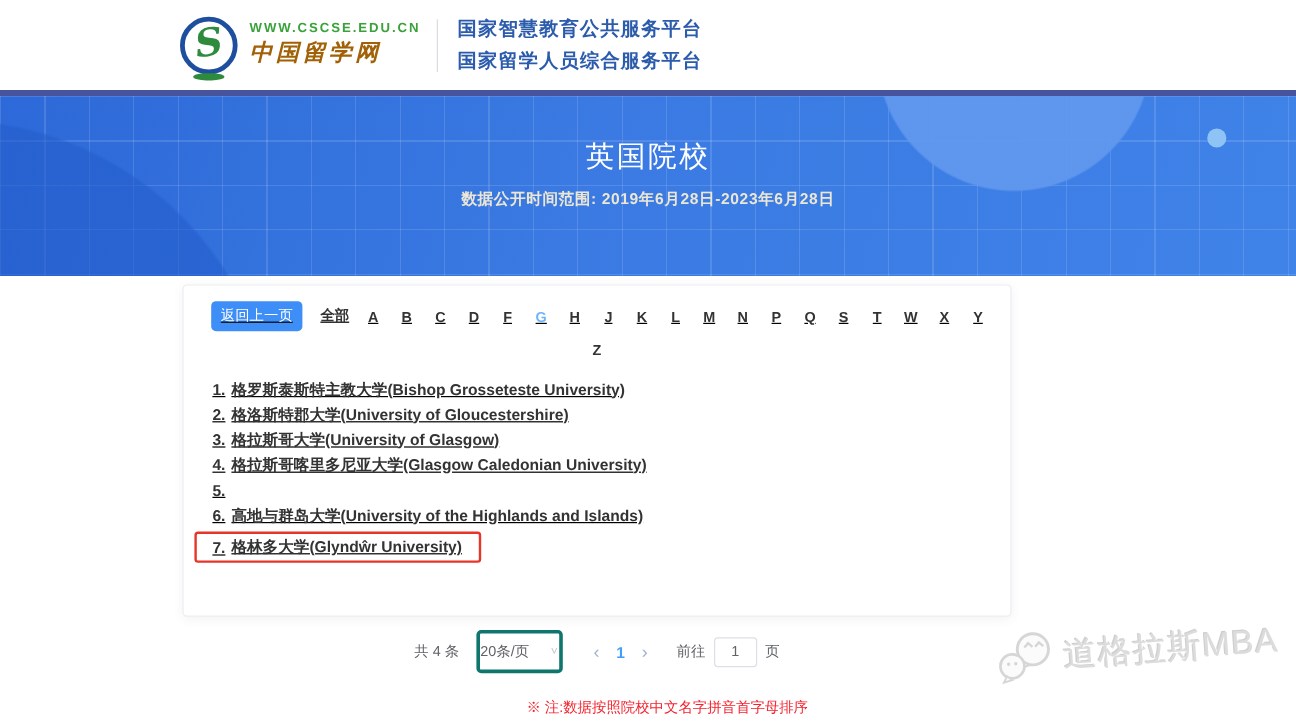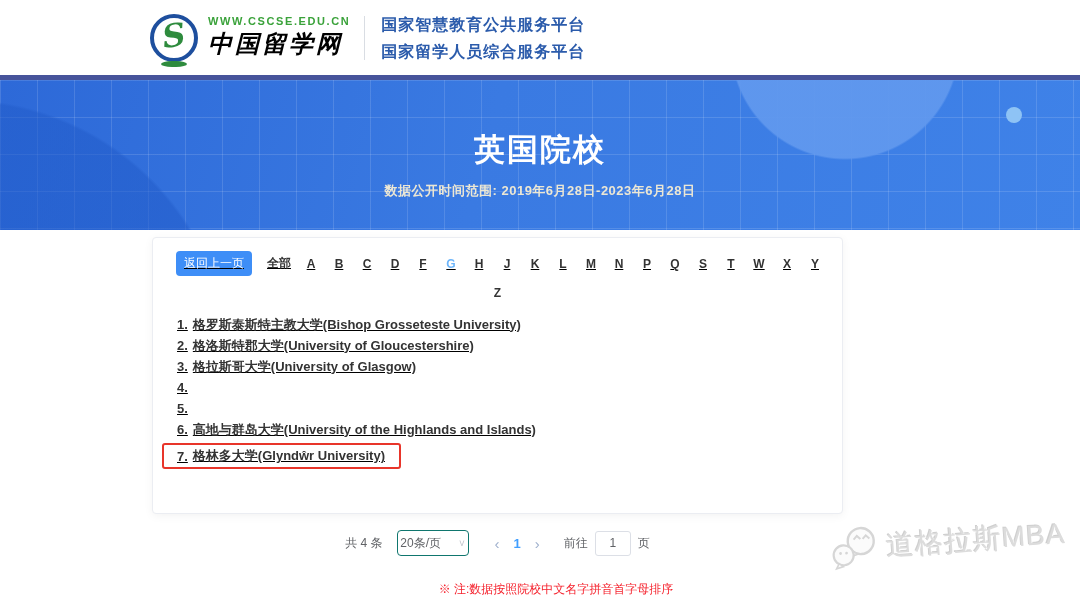--- a/index.html
+++ b/index.html
@@ -14,37 +14,37 @@
   .logo-circle { position:relative; width:48px; height:48px; border-radius:50%;
                  border:4px solid #1e4f9e; flex:0 0 auto; }
   .logo-s { position:absolute; top:48%; left:50%; transform:translate(-50%,-55%) rotate(-8deg);
             font-family:"DejaVu Serif", serif; font-style:italic; font-weight:bold;
             font-size:32px; color:#2e8b3d; line-height:1; }
   .logo-book { position:absolute; left:50%; bottom:-9px; transform:translateX(-50%);
                width:26px; height:6px; background:#2e8b3d; border-radius:50% / 60%; }
   .logo-text { margin-left:10px; }
   .logo-url { font-size:11px; font-weight:bold; letter-spacing:1.6px; color:#3aa23a; }
   .logo-name { font-family:"DejaVu Serif", serif; font-style:italic; font-weight:bold;
-               font-size:24px; letter-spacing:3px; color:#000000; margin-top:1px; }
+               font-size:19px; letter-spacing:3px; color:#a16207; margin-top:1px; }
   .header-divider { width:1px; height:44px; background:#d9dde3; margin:0 16px 0 14px; }
   .platform-names { font-size:16px; font-weight:bold; color:#2b5bab; line-height:27px; letter-spacing:1px; }
 
   
   .navy-strip { position:absolute; top:75px; left:0; width:100%; height:5px; background:#47549b; }
   .banner { position:absolute; top:80px; left:0; width:1080px; height:150px; text-align:center; color:#fff;
     background:
       radial-gradient(circle 115px at 845px -35px, rgba(96,152,238,0.95) 0 113px, rgba(96,152,238,0) 115px),
       radial-gradient(circle 270px at -40px 290px, rgba(34,92,202,0.55) 0 268px, rgba(34,92,202,0) 271px),
       repeating-linear-gradient(to right, rgba(255,255,255,0.13) 0 1px, transparent 1px 37px),
       repeating-linear-gradient(to bottom, rgba(255,255,255,0.13) 0 1px, transparent 1px 37px),
       linear-gradient(105deg, #2d69d8 0%, #3a7ae2 45%, #3f82e8 100%);
   }
   .banner-dot { position:absolute; left:1006px; top:27px; width:16px; height:16px; border-radius:50%;
                 background:#8ec3f5; }
-  .banner-title { font-size:31px; font-weight:700; letter-spacing:2px; padding-top:49px; }
+  .banner-title { font-size:24px; font-weight:400; letter-spacing:2px; padding-top:34px; }
   .banner-subtitle { margin-top:11px; font-size:13px; color:#ece7d4; letter-spacing:0.5px;font-weight:bold; }
 
   
   .card { position:absolute; left:152px; top:237px; width:691px; height:277px; background:#fff;
           border:1px solid #ebedf2; border-radius:4px; box-shadow:0 2px 10px rgba(0,0,0,0.05);text-decoration:underline; }
   .filter-row { display:flex; align-items:center; padding:13px 0 0 23px; height:38px; }
   .back-btn { background:#3e8ef7; color:#fff; border:none; border-radius:4px; height:25px; width:76px;
               font-size:12px; font-family:"Liberation Sans", sans-serif; cursor:pointer; margin-right:13px; }
   .letter { display:inline-block; width:28px; text-align:center; font-size:12px; font-weight:bold;
             color:#333; cursor:pointer; }
@@ -59,21 +59,21 @@
   .red-box { display:inline-flex; align-items:center; border:2px solid #e8352a; border-radius:3px;
              padding:2px 14px 2px 13px; margin-left:-15px; }
   .red-box .num { margin-right:5px; }
 
   
   .pagination { position:absolute; top:530px; left:152px; width:691px; height:26px;
                 display:flex; justify-content:center; align-items:center;
                 font-size:12px; color:#606266; }
   .pg-total { margin-right:14px; }
   .pg-size { display:flex; align-items:center; justify-content:center; gap:18px;
-             width:72px; height:26px; border:1px solid #0f766e; border-radius:4px;
+             width:72px; height:36px; border:3px solid #0f766e; border-radius:4px;
              cursor:pointer; margin-right:16px; color:#606266; }
   .pg-size .chev { color:#c0c4cc; font-size:10px; }
   .pg-prev, .pg-next { color:#9fb0cd; font-size:15px; cursor:pointer; padding:0 10px; line-height:1; }
   .pg-page { color:#409eff; font-weight:bold; font-size:13px; padding:0 4px; cursor:pointer; }
   .pg-goto { margin:0 7px 0 14px; }
   .pg-input { width:36px; height:25px; border:1px solid #dcdfe6; border-radius:3px; text-align:center;
               font-size:12px; color:#606266; font-family:"Liberation Sans", sans-serif; margin-right:7px; }
 
   
   .note { position:absolute; top:581px; left:16px; width:100%; text-align:center;
@@ -149,20 +149,21 @@
       <li>
         <span class="num">2.</span>
         <span>格洛斯特郡大学(University of Gloucestershire)</span>
       </li>
       <li>
         <span class="num">3.</span>
         <span>格拉斯哥大学(University of Glasgow)</span>
       </li>
       <li>
         <span class="num">4.</span>
+        <span>格拉斯哥喀里多尼亚大学(Glasgow Caledonian University)</span>
       </li>
       <li>
         <span class="num">5.</span>
       </li>
       <li>
         <span class="num">6.</span>
         <span>高地与群岛大学(University of the Highlands and Islands)</span>
       </li>
       <li class="highlighted">
         <span class="red-box">

